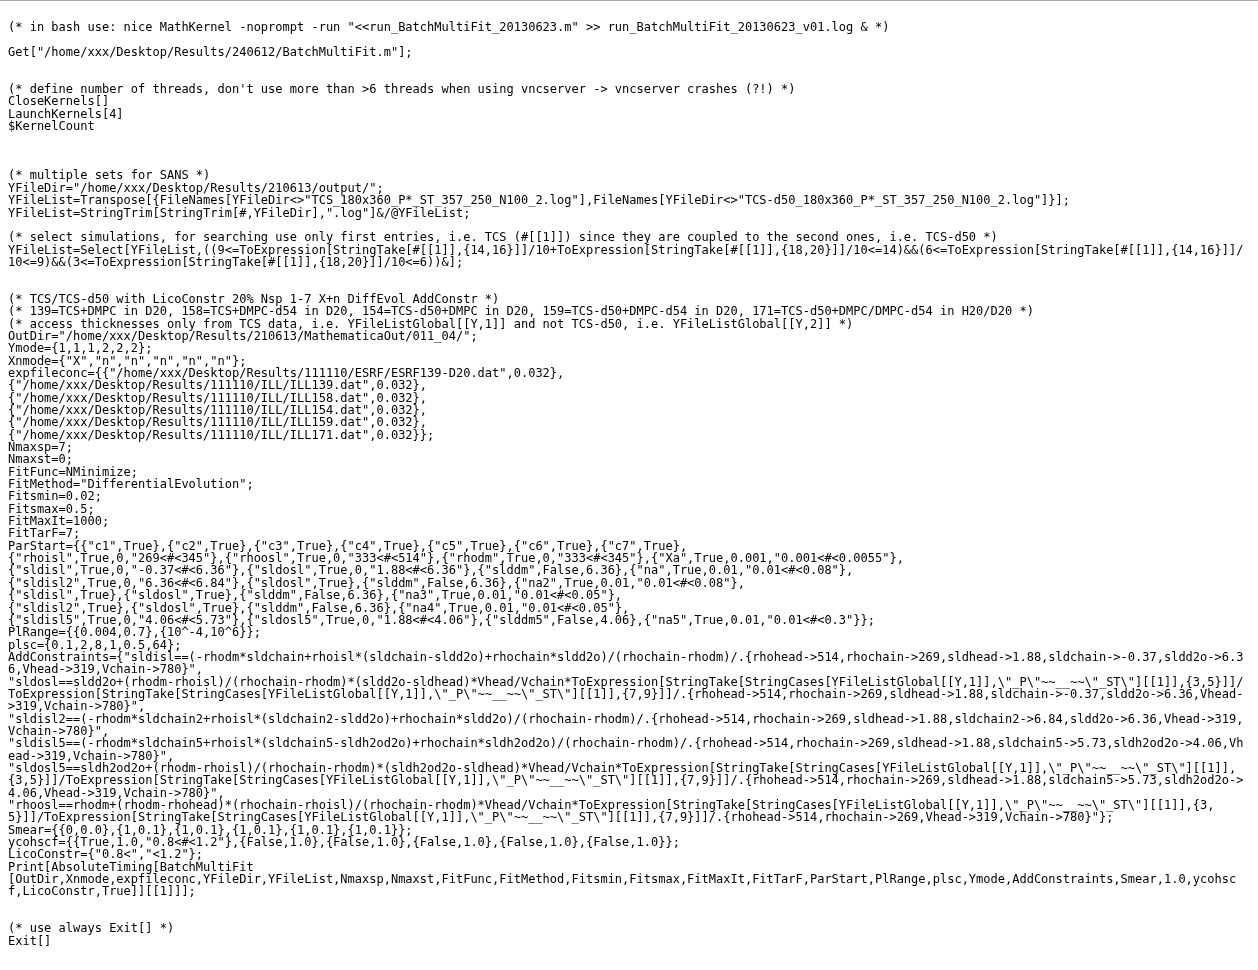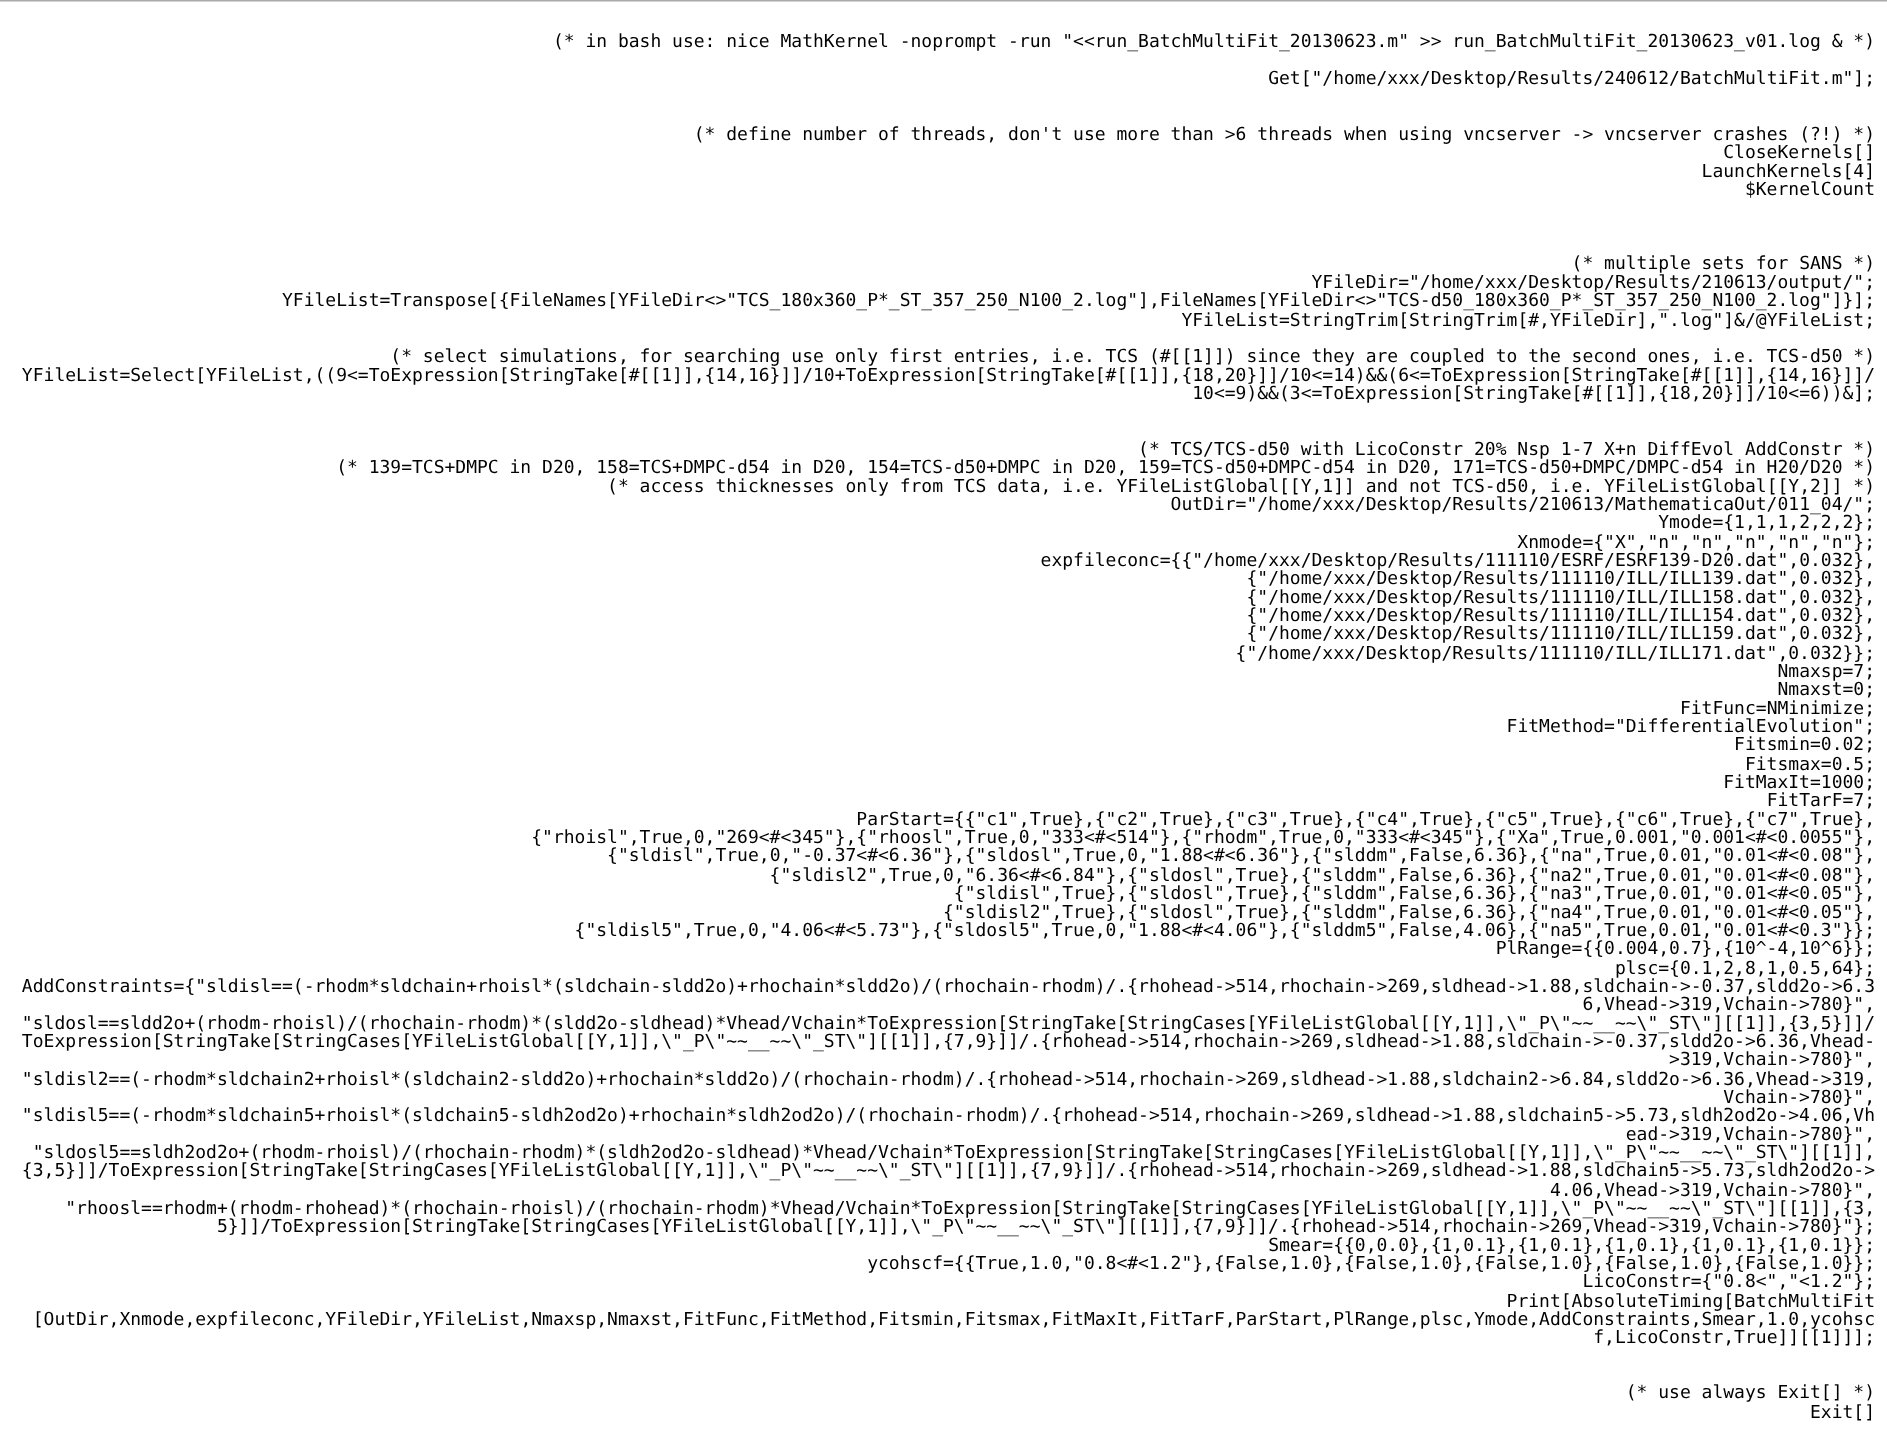--- a/index.html
+++ b/index.html
@@ -15,21 +15,20 @@
     padding: 8px 8px 8px 8px;
     border-top: 1px solid #aaa;
     white-space: pre;
     overflow: hidden;
     width: 1258px;
     box-sizing: border-box;
   }
   .code-block {
     white-space: pre-wrap;
     word-break: break-all;
-    text-align: right;
   }
 </style>
 </head>
 <body>
 
 <div class="page">
 <div class="code-block">(* in bash use: nice MathKernel -noprompt -run "&lt;&lt;run_BatchMultiFit_20130623.m" &gt;&gt; run_BatchMultiFit_20130623_v01.log &amp; *)
 
 Get["/home/xxx/Desktop/Results/240612/BatchMultiFit.m"];
 

